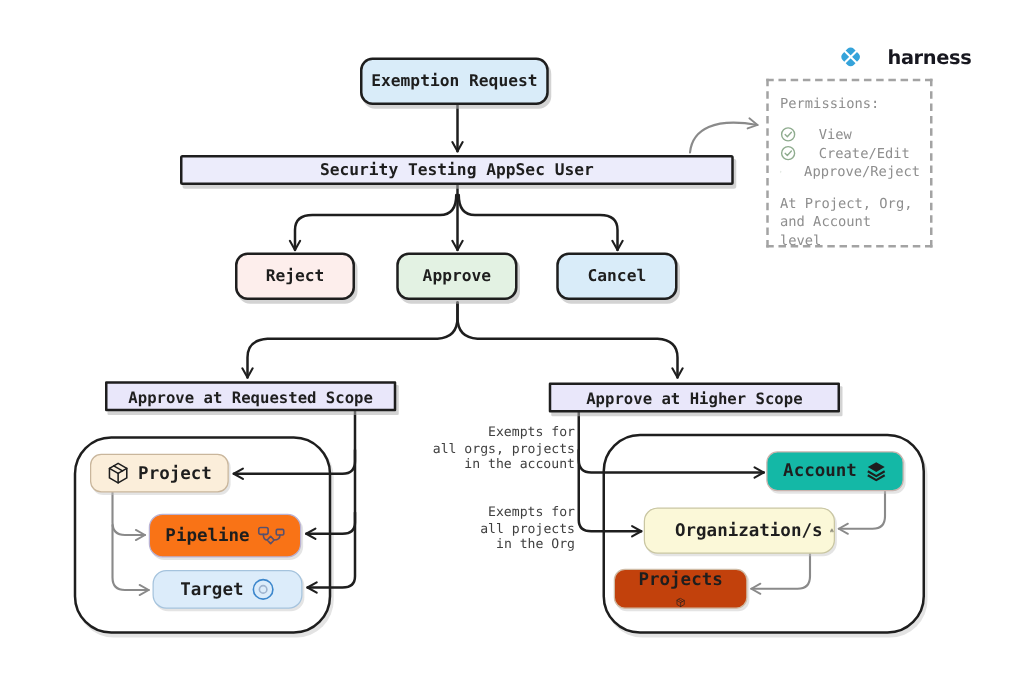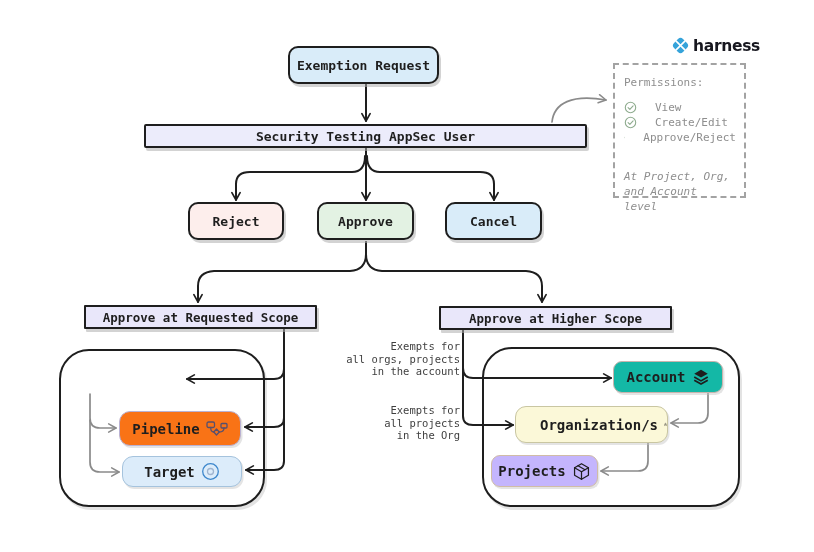--- a/index.html
+++ b/index.html
@@ -18,40 +18,40 @@
 
   
   .soft{position:absolute;z-index:3;display:flex;align-items:center;justify-content:center;gap:6px;
         border:1.5px solid #c0b29e;border-radius:9px;font-size:14px;font-weight:600;
         box-shadow:1.5px 2px 0 rgba(195,195,195,.45);box-sizing:border-box;white-space:nowrap;}
   .tan{background:#fbeeda;border-color:#c9b69c;}
   .purple{background:#f97316;border-color:#b9b2d4;}
   .lightblue{background:#dcecfa;border-color:#a5c3dd;}
   .accountbg{background:#14b8a6;border-color:#c9b4ae;}
   .yellow{background:#fbf8d8;border-color:#c9c6a2;}
-  .cream{background:#c4b5fd;border-color:#d0bca6;}
+  .cream{background:#c2410c;border-color:#d0bca6;flex-direction:column;}
 
   .container-box{position:absolute;z-index:1;border:2px solid #1e1e1e;border-radius:30px;background:#fff;
         box-shadow:2px 3px 0 rgba(185,185,185,.4);box-sizing:border-box;}
 
   .arrows{position:absolute;left:0;top:0;z-index:2;pointer-events:none;}
 
   
   .perm{position:absolute;z-index:3;left:613px;top:63px;width:133px;height:135px;box-sizing:border-box;
         border:2px dashed #a3a3a3;color:#8e8e8e;font-size:11px;padding:11px 8px 8px 9px;}
   .perm-title{margin-bottom:11px;}
   .perm-item{display:flex;align-items:center;gap:18px;line-height:15px;height:15px;}
-  .perm-footer{margin-top:24px;line-height:15px;font-style:italic;}
+  .perm-footer{margin-top:10px;line-height:15px;}
 
   
   .note{position:absolute;z-index:3;width:160px;text-align:right;font-size:10.5px;line-height:12.5px;
         color:#3f3f3f;}
 
   
-  .logo{position:absolute;z-index:3;left:671px;top:36px;display:flex;align-items:center;gap:3px;}
+  .logo{position:absolute;z-index:3;left:671px;top:36px;display:flex;align-items:center;gap:20px;}
   .logo-text{font-family:"DejaVu Sans","Liberation Sans",sans-serif;font-weight:700;font-size:15.5px;
         color:#17171f;letter-spacing:-0.3px;}
 </style>
 </head>
 <body>
 
 <div class="stage">
 
   <div class="container-box" style="left:59px;top:349px;width:206px;height:158px;"></div>
   <div class="container-box" style="left:482px;top:347px;width:258px;height:160px;"></div>
@@ -105,20 +105,29 @@
     <span>Cancel</span>
   </div>
 
   <div class="node scope" style="left:84px;top:305px;width:233px;height:24px;">
     <span>Approve at Requested Scope</span>
   </div>
   <div class="node scope" style="left:439px;top:306px;width:233px;height:24px;">
     <span>Approve at Higher Scope</span>
   </div>
 
+  <div class="soft tan" style="left:72px;top:363px;width:111px;height:31px;">
+    <svg width="19" height="19" viewBox="0 0 20 20" fill="none" stroke="#1e1e1e" stroke-width="1.3" stroke-linejoin="round" stroke-linecap="round">
+      <path d="M10 1.8 L17.3 6 V14 L10 18.2 L2.7 14 V6 Z"></path>
+      <path d="M2.7 6 L10 10.2 L17.3 6"></path>
+        <path d="M10 10.2 V18.2"></path>
+        <path d="M6.3 3.9 L13.7 8.1"></path>
+    </svg>
+    <span>Project</span>
+  </div>
 
   <div class="soft purple" style="left:119px;top:411px;width:122px;height:35px;border-radius:11px;">
     <span>Pipeline</span>
     <svg width="22" height="15" viewBox="0 0 22 15" fill="none" stroke="#56506e" stroke-width="1.3" stroke-linejoin="round" stroke-linecap="round">
       <rect x="1" y="1" width="7.5" height="5.5" rx="1.5"></rect>
       <rect x="15" y="2.5" width="6" height="4.5" rx="1"></rect>
       <path d="M10.5 8 L13.2 11 L10.5 14 L7.8 11 Z"></path>
       <path d="M4.7 6.5 Q4.7 11 7.8 11"></path>
         <path d="M18 7 Q18 11 13.2 11"></path>
     </svg>

